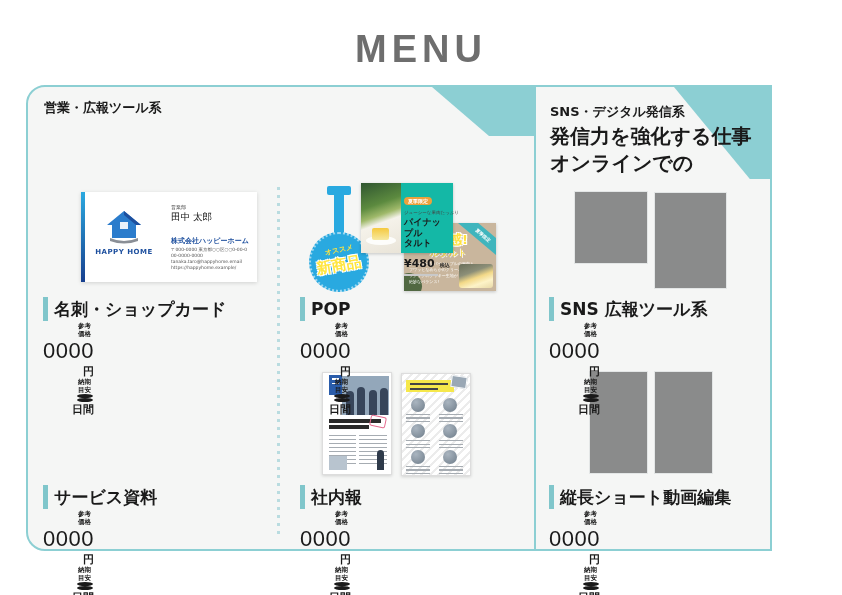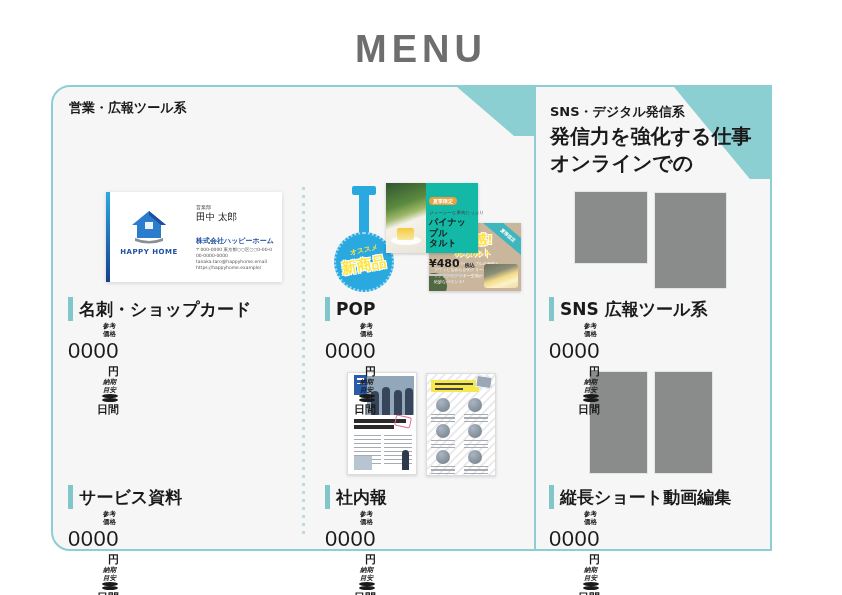--- a/index.html
+++ b/index.html
@@ -4,41 +4,41 @@
 <style>
   * { box-sizing: border-box; margin: 0; padding: 0; }
   html,body { width:842px; height:595px; }
   body { background:#ffffff; font-family:"DejaVu Sans","Liberation Sans",sans-serif; color:#1a1a1a; overflow:hidden; }
   #stage { position:relative; width:842px; height:595px; }
 
   .page-title { position:absolute; top:28px; left:0; width:842px; text-align:center;
     font-size:38px; font-weight:700; letter-spacing:5px; color:#6e6e6e; font-family:"Liberation Sans",sans-serif; }
 
   .panel { position:absolute; top:85px; height:466px; background:#f5f6f5; border:2px solid #8ccfd3; }
-  .panel-left { left:51px; width:558px;border-radius:19px; }
+  .panel-left { left:26px; width:558px;border-radius:19px; }
   .panel-right { left:534px; width:238px; }
 
   .corner-decor { position:absolute; top:0; right:0; background:#8ccfd3; }
   .corner-decor.left { width:150px; height:49px; clip-path:polygon(0 0,100% 0,100% 100%,38% 100%); }
   .corner-decor.right { width:96px; height:92px; clip-path:polygon(0 0,100% 0,100% 100%,79% 100%); }
 
   .category { position:absolute; font-size:13px; font-weight:700; white-space:nowrap; }
   .heading { position:absolute; font-size:21px; font-weight:700; white-space:nowrap; }
   .heading-2line { font-size:20px; line-height:27px; }
 
   .dotted-divider { position:absolute; left:249px; top:100px; width:3px; height:352px;
     background:repeating-linear-gradient(to bottom,#b9dce0 0 3px,transparent 3px 8px); }
 
   
   .item { position:absolute; display:flex; align-items:center; height:26px; }
   .item .bar { display:inline-block; width:5px; height:24px; background:#80c6cb; margin-right:6px; }
   .item .item-label { font-size:17px; font-weight:700; white-space:nowrap; }
   .price { position:absolute; display:flex; align-items:flex-end; height:28px; white-space:nowrap;flex-direction:column; }
   .mini { display:inline-flex; flex-direction:column; font-size:6.5px; font-weight:700; line-height:7.5px; margin-right:3px; }
-  .mini.gap { margin-left:0;font-style:italic; }
+  .mini.gap { margin-left:0; }
   .pval { font-size:22px; font-weight:400; letter-spacing:.5px; font-family:"Liberation Sans",sans-serif; }
   .yen { font-size:11px; font-weight:700; margin-left:2px; }
   .day-circle { display:inline-block; width:16px; height:16px; border:2px solid #1a1a1a; border-radius:50%; margin:0 1px; background:transparent; }
 
   
   .bizcard { position:absolute; left:53px; top:105px; width:176px; height:90px; background:#fff;
     box-shadow:0 1px 4px rgba(0,0,0,.15); }
   .bizcard .stripe { position:absolute; left:0; top:0; width:4px; height:90px;
     background:linear-gradient(180deg,#2ba9e0,#173f8e); }
   .bizcard .house { position:absolute; left:22px; top:18px; width:42px; height:34px; }
@@ -78,21 +78,21 @@
   .poster1 .tax { font-size:5px; font-weight:700; }
   .poster1 .note { margin-top:3px; height:2px; width:34px; background:#c9c9c9; }
 
   
   .poster2 { position:absolute; left:376px; top:136px; width:92px; height:68px; background:#c9b69d;
     box-shadow:0 1px 3px rgba(0,0,0,.2); z-index:2; overflow:hidden; }
   .poster2 .ribbon { position:absolute; right:-16px; top:6px; width:58px; height:13px; background:#3fb5bd;
     transform:rotate(40deg); color:#fff; font-size:4.5px; font-weight:700; text-align:center; line-height:13px; }
   .poster2 .c1 { position:absolute; left:32px; top:8px; font-size:13px; font-weight:700; color:#ffe23e;
     text-shadow:1px 1px 0 #fff,-1px -1px 0 #fff,1px -1px 0 #fff,-1px 1px 0 #fff; }
-  .poster2 .c2 { position:absolute; left:26px; top:24px; font-size:9px; font-weight:700; color:#ffe23e;
+  .poster2 .c2 { position:absolute; left:26px; top:24px; font-size:9px; font-weight:400; color:#ffe23e;
     text-shadow:1px 1px 0 #fff,-1px -1px 0 #fff; }
   .poster2 .desc { position:absolute; left:5px; top:38px; font-size:4px; line-height:6px; color:#fff; }
   .poster2 .cheesecake { position:absolute; right:3px; bottom:3px; width:34px; height:24px; border-radius:3px;
     background:linear-gradient(160deg,#6b6f5a 0%,#8c8f78 35%,#f3d988 55%,#fdf3c8 75%,#e8d9a8 100%); }
   .poster2 .leaf { position:absolute; left:-8px; bottom:-8px; width:26px; height:26px; background:#3c5a33;
     border-radius:50% 50% 50% 0; transform:rotate(20deg); opacity:.85; }
 
   
   .news-page { position:absolute; width:70px; height:103px; background:#fff; border:1px solid #ddd;
     box-shadow:0 1px 3px rgba(0,0,0,.15); }

